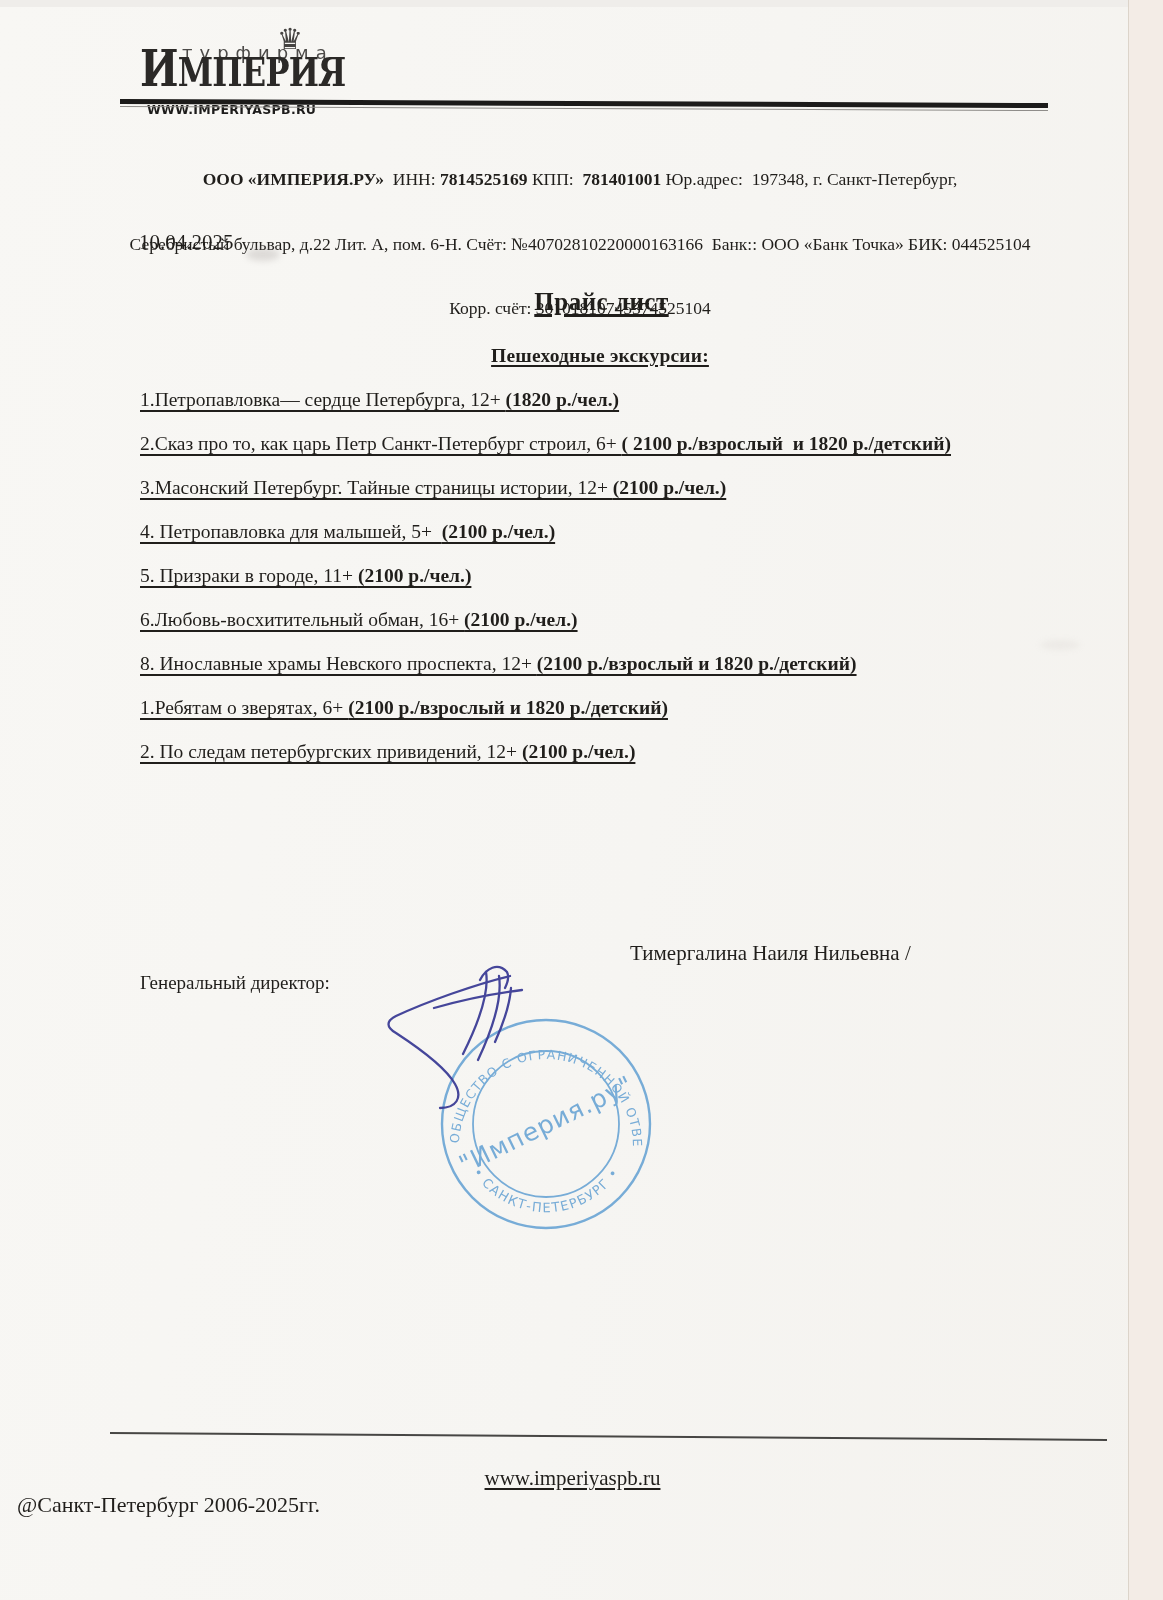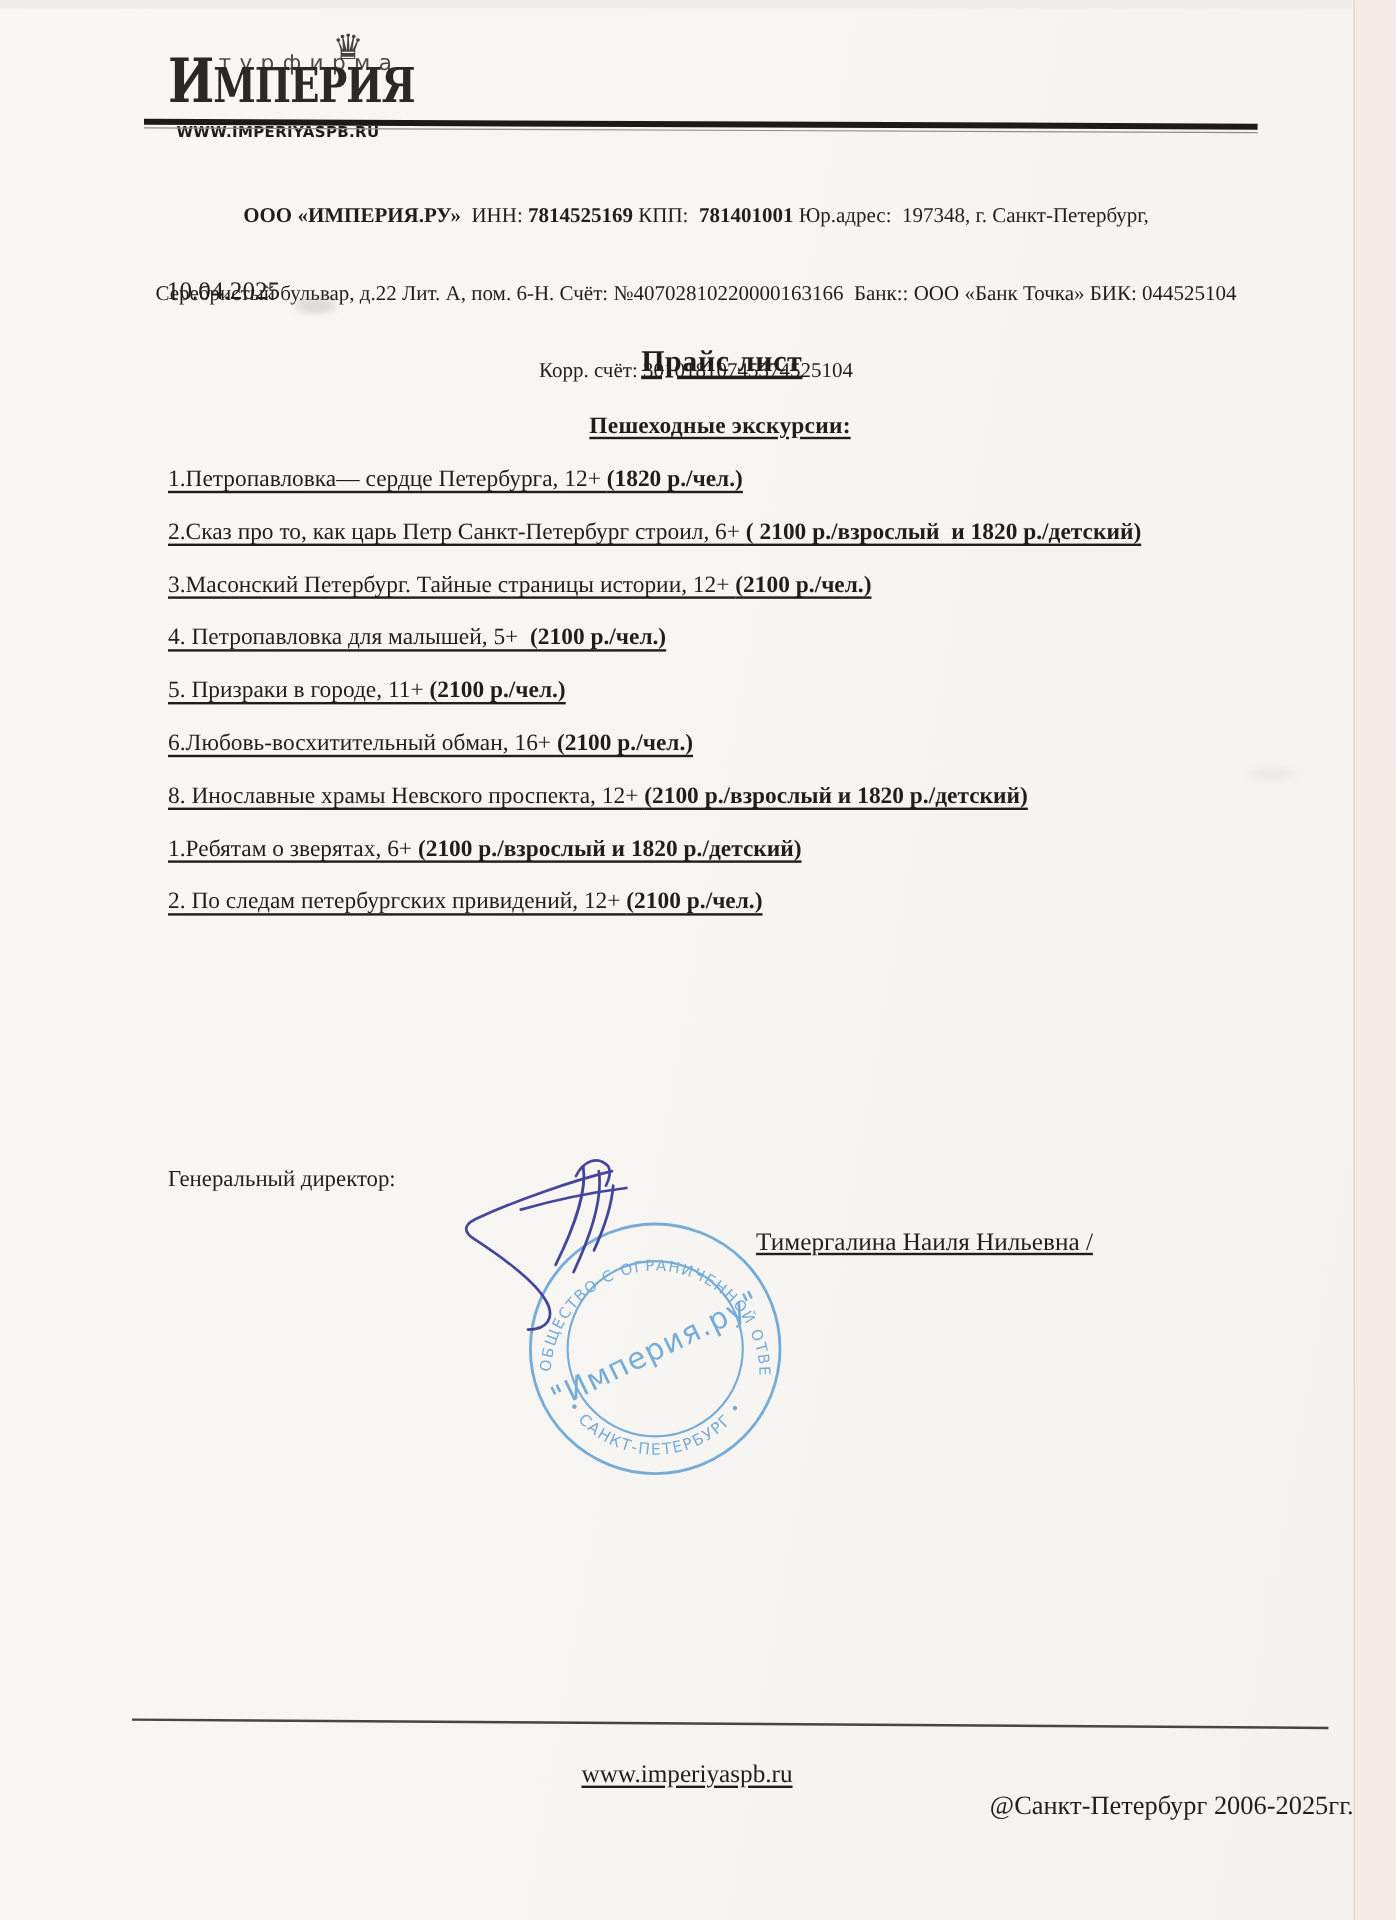--- a/index.html
+++ b/index.html
@@ -88,35 +88,35 @@
     text-align: center;
   }
   .item {
     height: 24px; margin-bottom: 20px; white-space: pre-wrap;
     text-decoration: underline; text-decoration-thickness: 1.5px; text-underline-offset: 3.5px;
   }
   .item .price { font-weight: 700; }
 
   
   .director-label { position: absolute; left: 140px; top: 972px; font-size: 19px; }
-  .director-name  { position: absolute; left: 630px; top: 1023px; font-size: 21px; text-decoration: underline; }
+  .director-name  { position: absolute; left: 630px; top: 941px; font-size: 21px; }
 
   .stamp { position: absolute; left: 436px; top: 1014px; width: 220px; height: 220px; opacity: .93; z-index: 1; }
   .stamp text { font-family: "DejaVu Sans", sans-serif; }
   .signature { position: absolute; left: 368px; top: 948px; width: 185px; height: 170px; z-index: 2; }
 
   
   .footer-rule {
     position: absolute; left: 110px; top: 1432px; width: 997px; height: 2px;
     background: #474644; transform: rotate(.4deg); transform-origin: left center;
   }
   .footer-line1 { position: absolute; left: 0; top: 1466px; width: 1128px; text-align: center; }
   .footer-line1 span { display: inline-block; margin-left: 17px; font-size: 21px;
     text-decoration: underline; text-underline-offset: 3px; text-decoration-thickness: 1.5px; }
-  .footer-line2 { position: absolute; left: 0; top: 1492px; width: 1128px; text-align: right; padding-left: 23px; }
+  .footer-line2 { position: absolute; left: 0; top: 1492px; width: 1128px; text-align: left; }
   .footer-line2 span { display: inline-block; margin-left: 17px; font-size: 22px; }
 
   
   .smudge {
     position: absolute; border-radius: 50%; filter: blur(3px); pointer-events: none;
   }
   .smudge.s1 { left: 246px; top: 248px; width: 34px; height: 13px; background: #9a9391; opacity: .28; }
   .smudge.s2 { left: 1040px; top: 640px; width: 40px; height: 10px; background: #b9b2ac; opacity: .14; }
 </style>
 </head>

